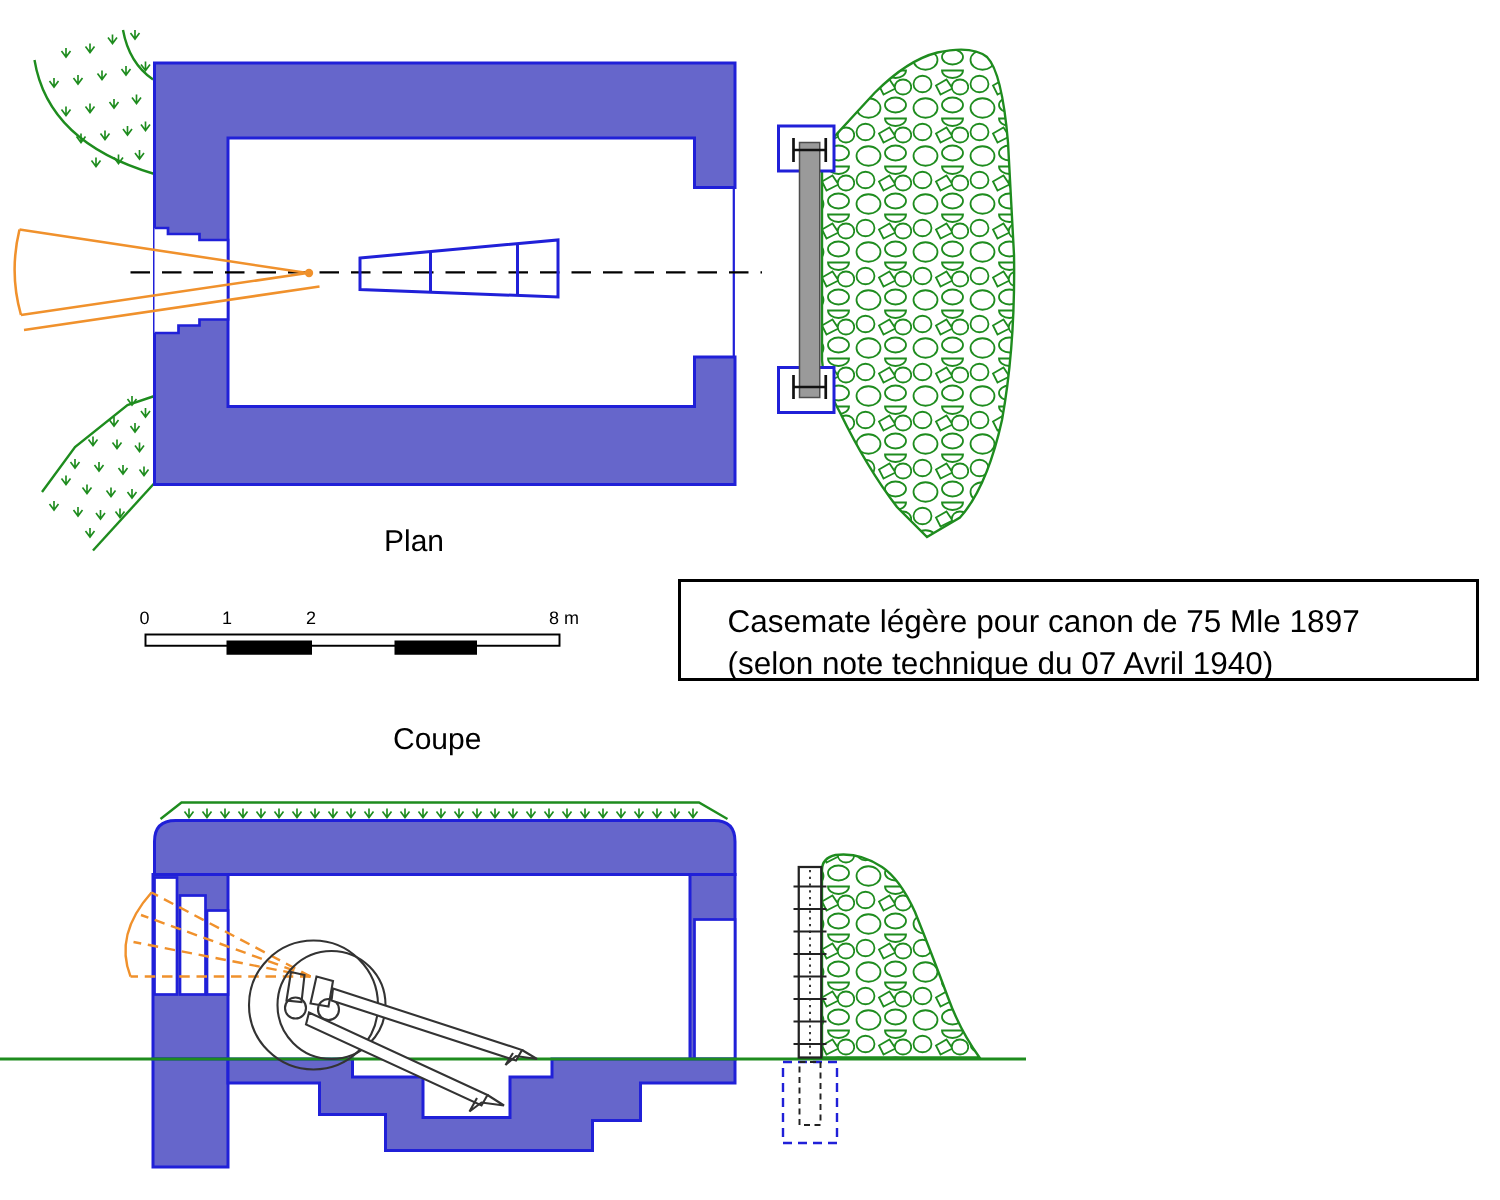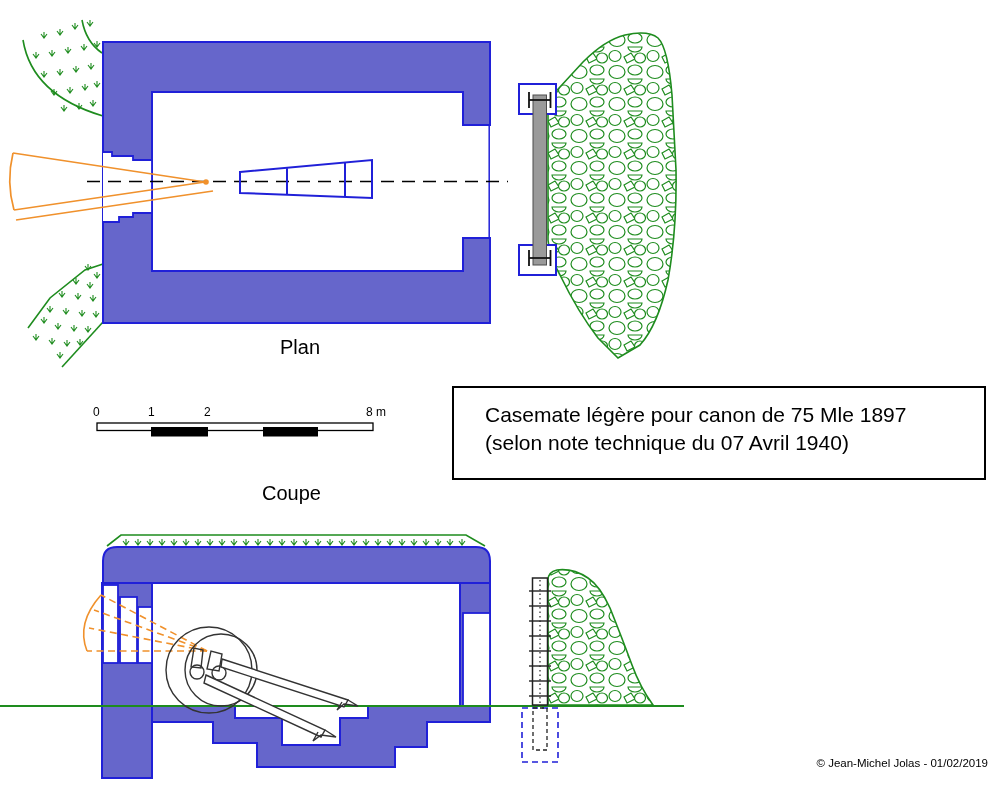--- a/index.html
+++ b/index.html
@@ -10,21 +10,21 @@
     --rail-gray:#9a9a9a;
     --axis:#000000;
   }
   html,body{margin:0;padding:0;background:#fff;}
   .stage{position:relative;width:1000px;height:800px;background:#fff;overflow:hidden;
          font-family:"Liberation Sans",sans-serif;color:#000;}
   .stage svg{position:absolute;left:0;top:0;}
   .lbl{position:absolute;white-space:nowrap;}
   .view-label{font-size:20px;}
   .scale-num{font-size:12px;}
-  .title-box{position:absolute;left:452px;top:386px;width:534px;height:94px;
+  .title-box{position:absolute;left:452px;top:386px;width:534px;height:68px;
              border:2px solid #000;box-sizing:border-box;padding:13px 0 0 31px;
              font-size:21px;line-height:28px;}
   .copyright{position:absolute;left:688px;top:757px;width:300px;text-align:right;font-size:11.5px;}
   
   .wall{fill:var(--wall-fill);stroke:var(--wall-outline);stroke-width:2;}
   .cutout{fill:#fff;stroke:var(--wall-outline);stroke-width:1.8;}
   .thinblue{stroke:var(--wall-outline);stroke-width:1.5;fill:none;}
   .greenln{stroke:var(--veg);fill:none;}
   .orangeln{stroke:var(--cone);fill:none;}
   .gunln{stroke:#333;fill:none;}
@@ -250,27 +250,26 @@
       </g>
     </g>
 
     <g fill="none">
       <rect x="522" y="708" width="36" height="54" stroke="#2020d8" stroke-width="1.6" stroke-dasharray="6 4"></rect>
       <rect x="533" y="708" width="14" height="42" stroke="#222" stroke-width="1.3" stroke-dasharray="4 3"></rect>
     </g>
   </g>
 </svg>
 
-  <div class="lbl view-label" style="left:256px;top:336px;margin-left:24px;">Plan</div>
+  <div class="lbl view-label" style="left:256px;top:350px;">Plan</div>
   <div class="lbl view-label" style="left:262px;top:482px;text-align:right;">Coupe</div>
 
   <div class="lbl scale-num" style="left:93px;top:405px;">0</div>
   <div class="lbl scale-num" style="left:148px;top:405px;">1</div>
   <div class="lbl scale-num" style="left:204px;top:405px;">2</div>
   <div class="lbl scale-num" style="left:366px;top:405px;">8 m</div>
 
   <div class="title-box">
     <div>Casemate légère pour canon de 75 Mle 1897</div>
     <div>(selon note technique du 07 Avril 1940)</div>
   </div>
 
-  <div class="copyright">© Jean-Michel Jolas - 01/02/2019</div>
 </div>
 
 </body></html>

